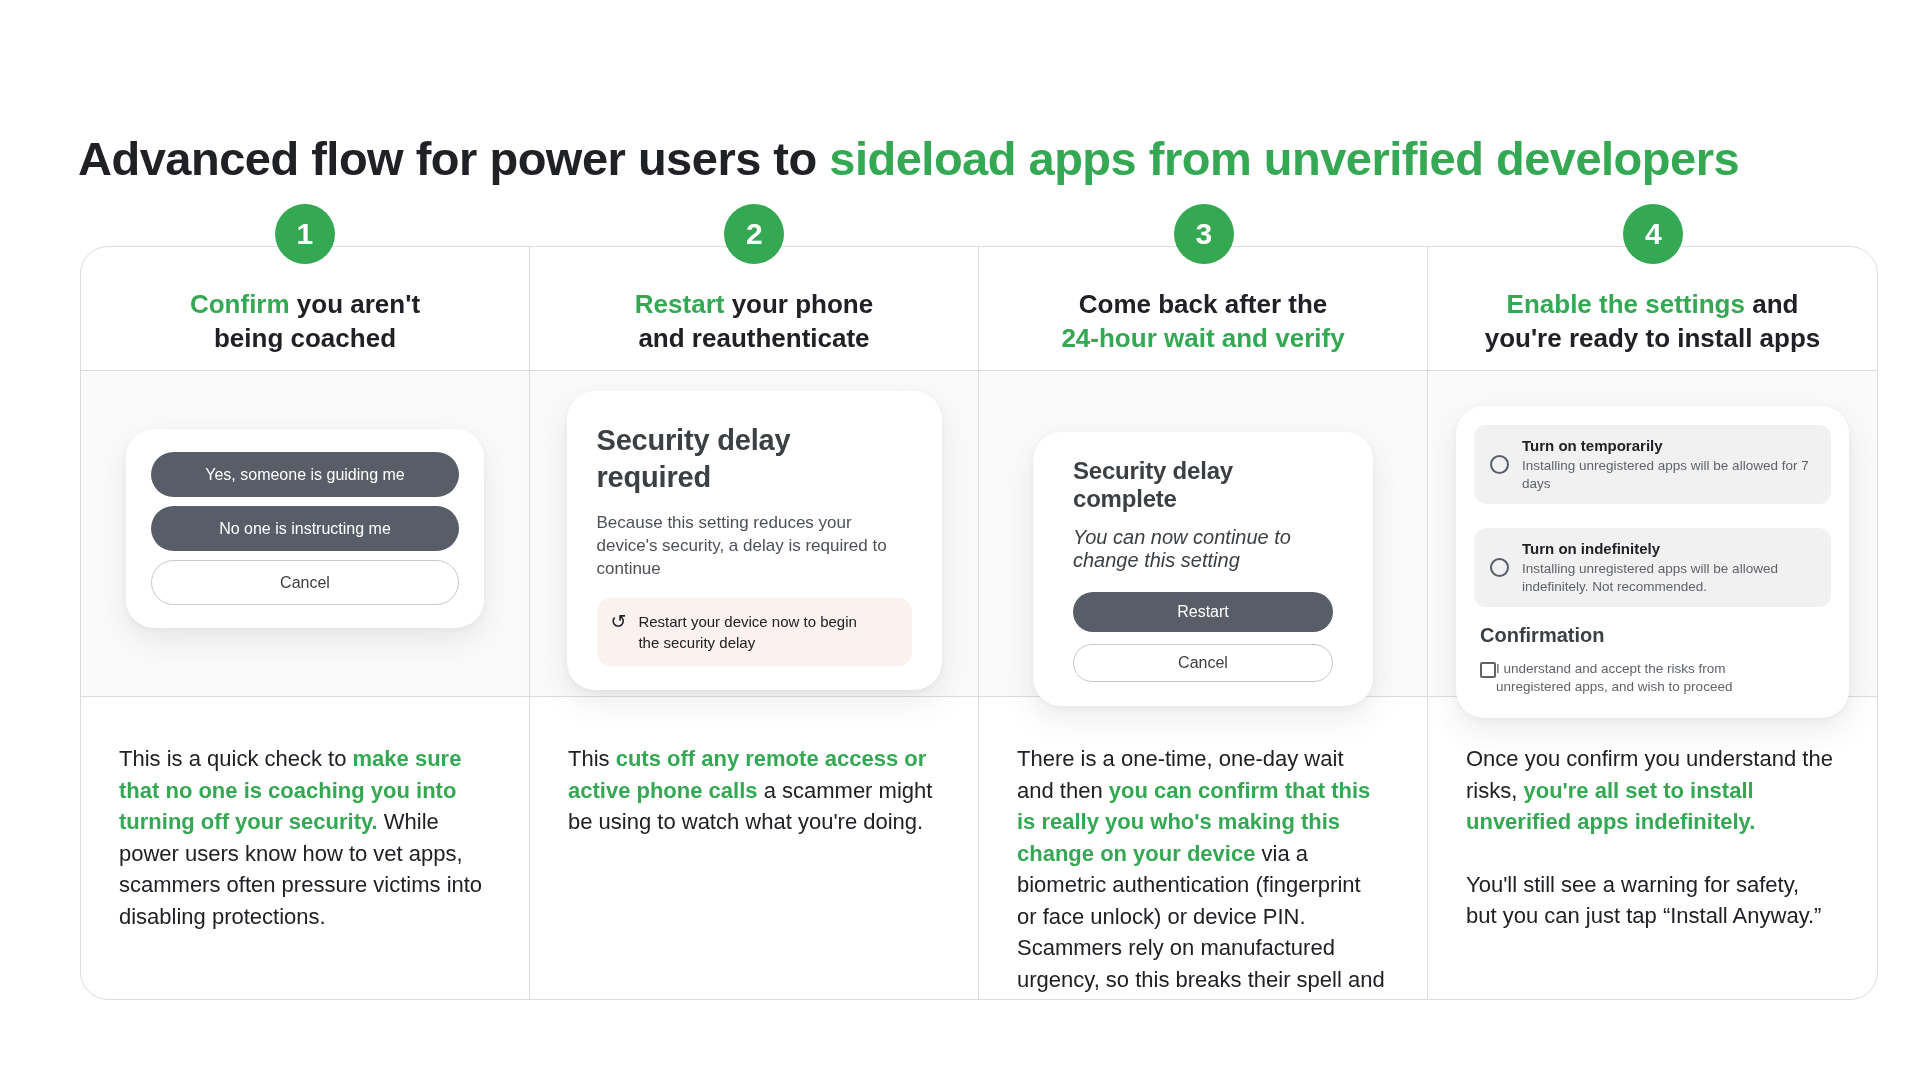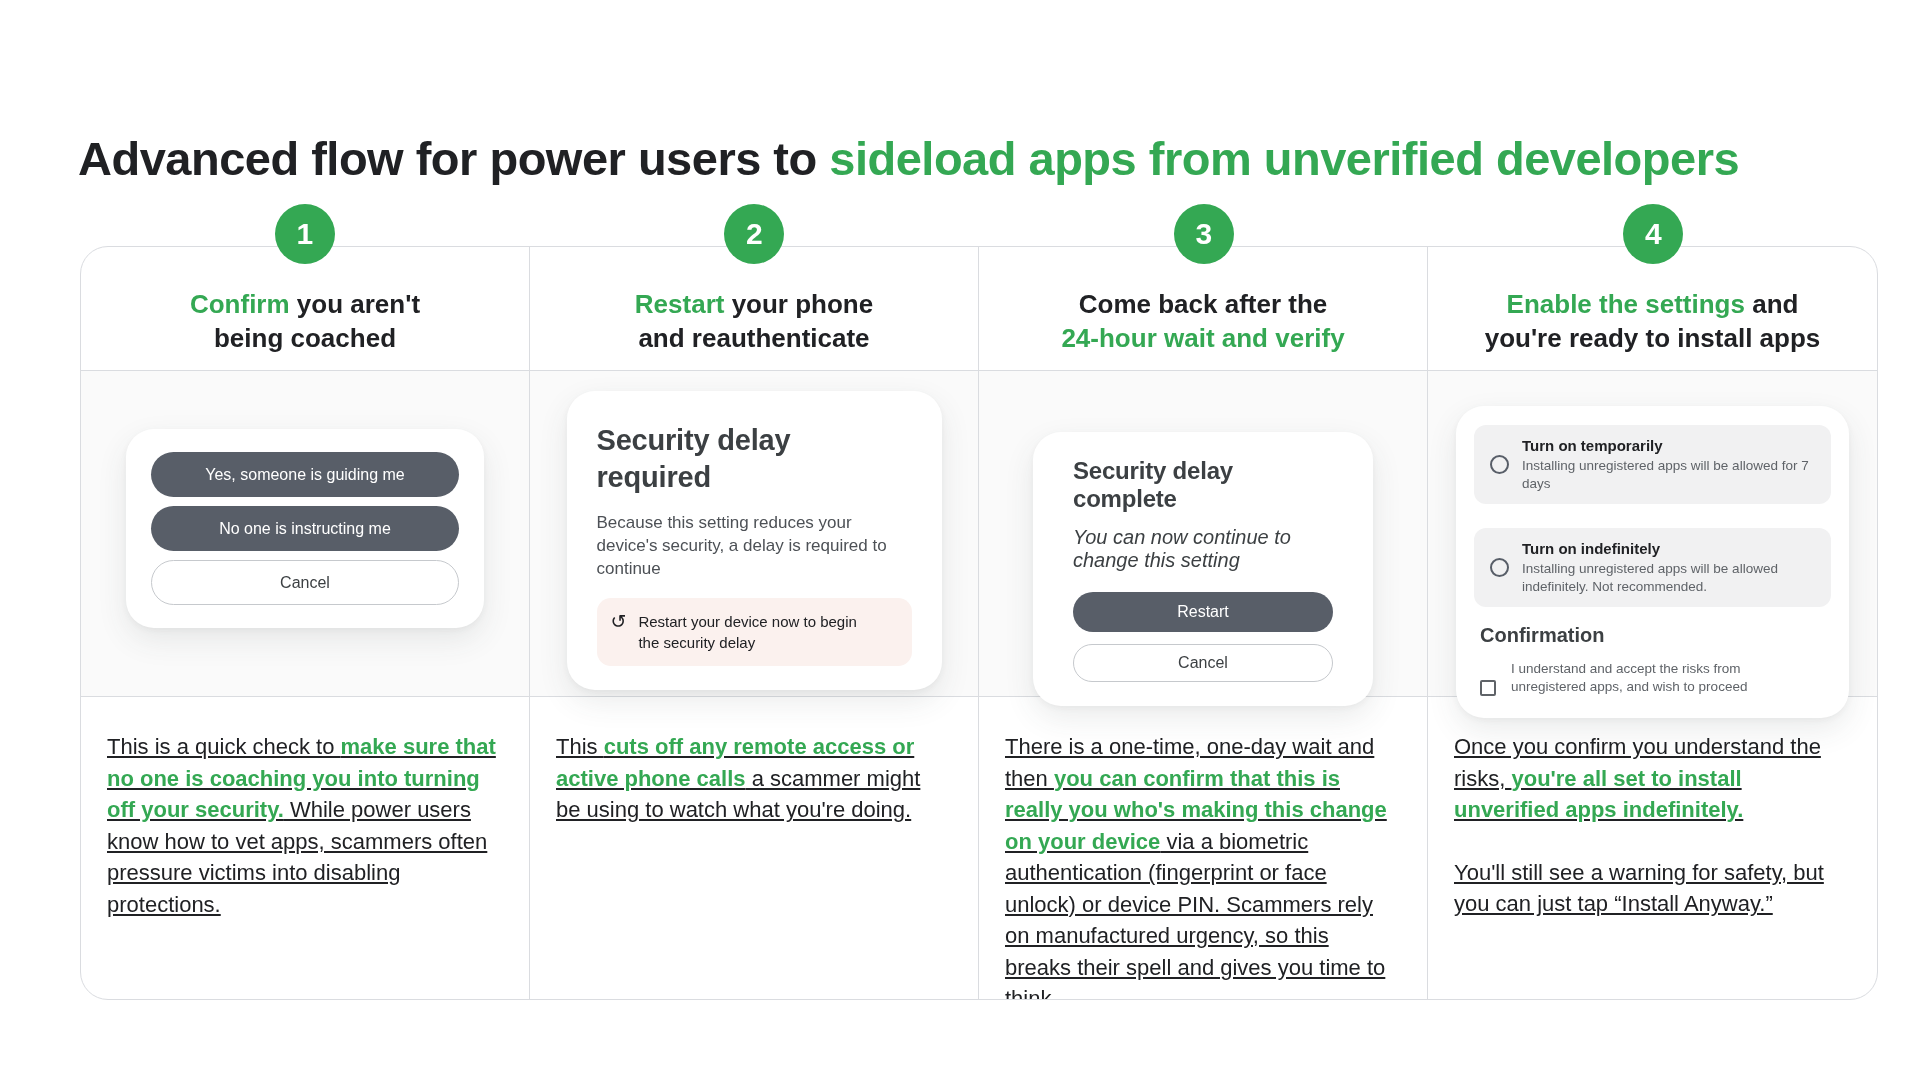--- a/index.html
+++ b/index.html
@@ -51,21 +51,21 @@
   .hcell {
     border-bottom: 1.5px solid #dadce0;
     text-align: center; padding-top: 40px;
     font-size: 26px; line-height: 34px; font-weight: 600; color: #202124;
   }
   .hcell .g { color: #34a853; }
 
   .mcell { border-bottom: 1.5px solid #dadce0; background: #fafafa; position: relative; }
 
   .dcell { padding: 34px 30px 0 26px; font-size: 22px; line-height: 31.5px; color: #202124; }
-  .dcell p { margin: 0; text-decoration: underline; }
+  .dcell p { margin: 12px; }
   .dcell p + p { margin-top: 31px; }
   .dcell .hl { color: #34a853; font-weight: 700; }
 
   
   .card {
     background: #fff; border-radius: 28px;
     box-shadow: 0 12px 30px rgba(60,64,67,0.10), 0 2px 6px rgba(60,64,67,0.05);
   }
 
   
@@ -100,21 +100,21 @@
   .card4 { width: 393px; margin: 35px auto 0; padding: 19px 18px 22px; }
   .option {
     background: #f1f1f2; border-radius: 12px; padding: 11px 12px 12px;
     display: flex; gap: 13px; align-items: center;
   }
   .option + .option { margin-top: 24px; }
   .radio { flex: none; width: 19px; height: 19px; border: 2px solid #585e68; border-radius: 50%; margin-left: 4px; background: #fff0; }
   .ot { font-size: 15px; font-weight: 700; color: #202124; line-height: 19px; }
   .od { font-size: 13.5px; color: #5f6368; line-height: 17.5px; margin-top: 2px; }
   .conf-label { margin: 17px 0 0 6px; font-size: 20px; font-weight: 700; color: #3c4043; }
-  .confirm-row { margin: 13px 0 0 6px; display: flex; gap: 15px; align-items: flex-end; }
+  .confirm-row { margin: 13px 0 0 6px; display: flex; align-items: flex-start; }
   .checkbox { flex: none; width: 16px; height: 16px; border: 2px solid #5f6368; border-radius: 2px; margin-top: 2px; }
   .ct { font-size: 13.5px; line-height: 18px; color: #5f6368; max-width: 250px; }
 </style>
 </head>
 <body>
 
 <h1 class="main-title"><span>Advanced flow for power users to </span><span class="hl-title">sideload apps from unverified developers</span></h1>
 
 <div class="board">
 

